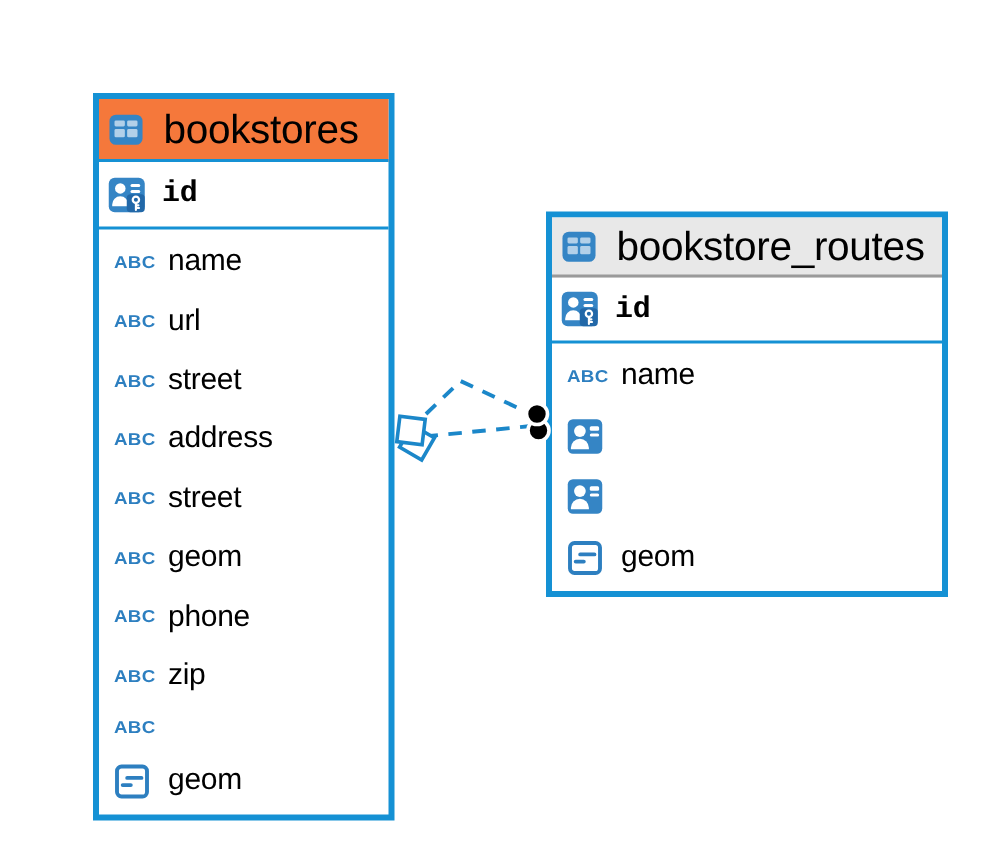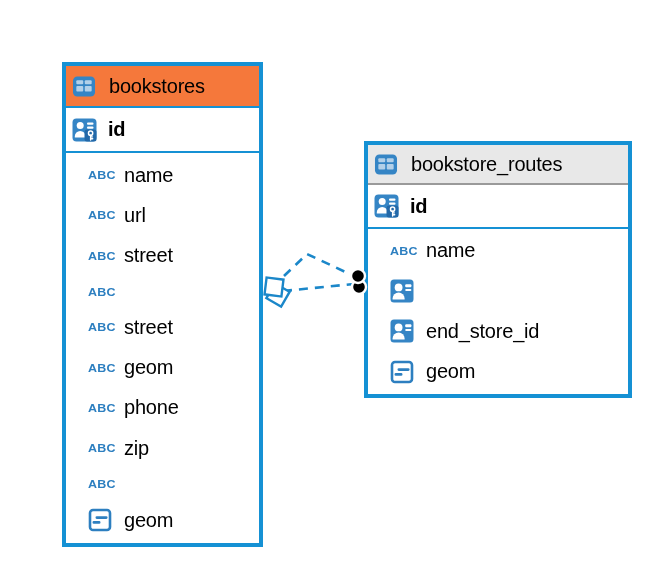--- a/index.html
+++ b/index.html
@@ -13,36 +13,36 @@
   }
   .t1 { left:62px; top:62px; width:201px; height:485px; }
   .t2 { left:364px; top:141px; width:268px; height:257px; }
 
   .thead {
     display:flex; align-items:center; gap:9px; padding-left:6px;
     flex:0 0 auto; box-sizing:border-box;
   }
   .t1 .thead { height:42px; background:var(--selected_header_bg); border-bottom:2px solid var(--pk_separator); }
   .t2 .thead { height:40px; background:var(--header_bg); border-bottom:2px solid var(--header_separator); }
-  .tname { font-size:20px; color:var(--text); letter-spacing:-0.2px; }
+  .tname { font-size:27px; color:var(--text); letter-spacing:-0.2px; }
 
   .pkrow {
     display:flex; align-items:center; gap:8px; padding-left:6px;
     border-bottom:2px solid var(--pk_separator); box-sizing:border-box; flex:0 0 auto;
   }
   .t1 .pkrow { height:45px; }
   .t2 .pkrow { height:44px; }
 
-  .rows { flex:1 1 auto; display:flex; flex-direction:column; justify-content:space-around; padding:2px 16px; }
+  .rows { flex:1 1 auto; display:flex; flex-direction:column; justify-content:space-around; padding:2px 4px; }
   .row { display:flex; align-items:center; gap:8px; padding-left:6px; flex:1 1 auto; }
 
   .icon { flex:0 0 28px; width:28px; display:flex; align-items:center; }
   .icon svg { display:block; }
   .clabel { font-size:20px; color:var(--text); letter-spacing:-0.2px; white-space:nowrap; }
-  .pk-label { font-weight:bold; }
+  .pk-label { font-weight:bold;font-family:Liberation Mono, monospace; }
   .abc-text {
     font-weight:bold; font-size:12.5px; color:#2d7fc0;
     letter-spacing:0.2px; transform:scaleY(0.92); display:inline-block;
   }
 
   .overlay { position:absolute; left:0; top:0; z-index:5; pointer-events:none; }
   .rel-line {
     fill:none; stroke:var(--connector); stroke-width:2.6;
     stroke-dasharray:9 7; stroke-linecap:butt;
   }
@@ -98,20 +98,21 @@
         <div class="row">
           <span class="icon">
             <span class="abc-text">ABC</span>
           </span>
           <span class="clabel">street</span>
         </div>
         <div class="row">
           <span class="icon">
             <span class="abc-text">ABC</span>
           </span>
+          <span class="clabel">address</span>
         </div>
         <div class="row">
           <span class="icon">
             <span class="abc-text">ABC</span>
           </span>
           <span class="clabel">street</span>
         </div>
         <div class="row">
           <span class="icon">
             <span class="abc-text">ABC</span>
@@ -196,21 +197,20 @@
         <div class="row">
           <span class="icon">
             <svg viewBox="0 0 24 24" width="24" height="24">
               <rect x="0.5" y="0.5" width="23" height="23" rx="3.5" fill="#3585c5"></rect>
               <circle cx="8.6" cy="8.4" r="3.9" fill="#fff"></circle>
               <path d="M2.6 20.5 v-1 a6 6 0 0 1 12 0 v1 z" fill="#fff"></path>
               <rect x="15.2" y="5.2" width="6.2" height="3" rx="1" fill="#fff"></rect>
               <rect x="15.2" y="10" width="6.2" height="2" rx="1" fill="#fff"></rect>
             </svg>
           </span>
-          <span class="clabel">end_store_id</span>
         </div>
         <div class="row">
           <span class="icon">
             <svg viewBox="0 0 24 24" width="24" height="24">
               <rect x="2" y="2" width="20" height="20" rx="3" fill="#ffffff" stroke="#2d7fc0" stroke-width="2.6"></rect>
               <path d="M8.8 9.6 H18.3 M5.8 14.4 H11.2" stroke="#2d7fc0" stroke-width="2.6" fill="none" stroke-linecap="round"></path>
             </svg>
           </span>
           <span class="clabel">geom</span>
         </div>

